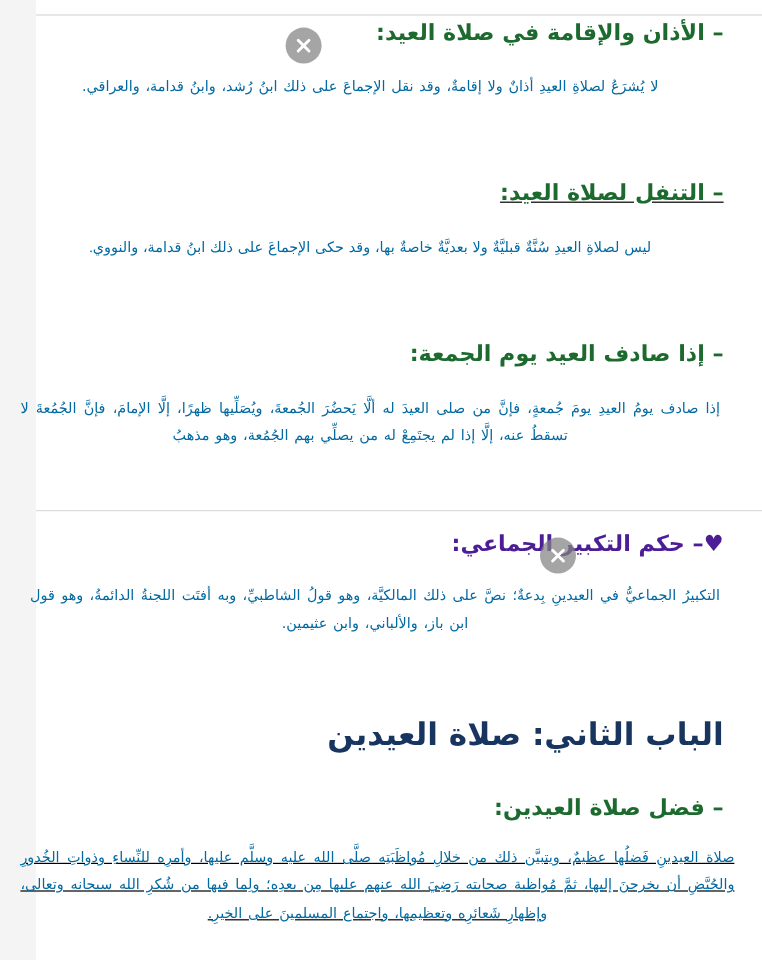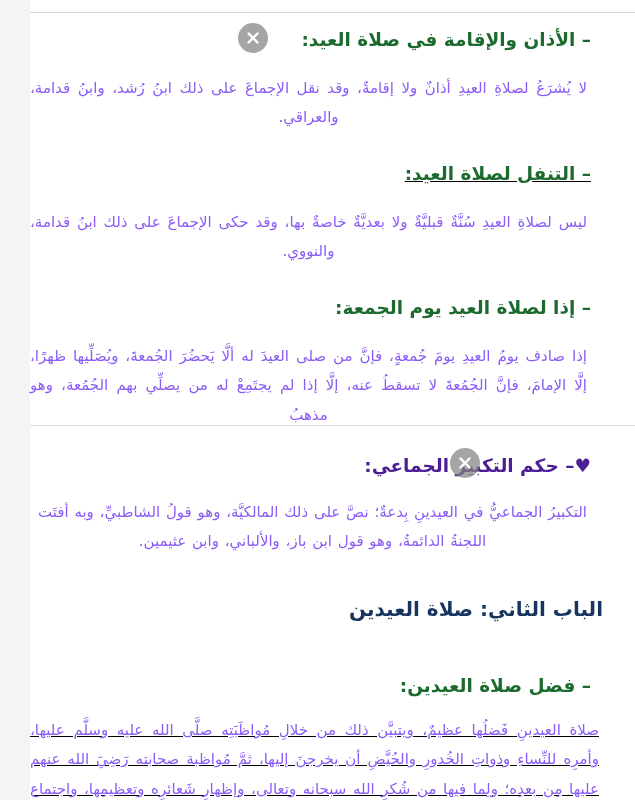--- a/index.html
+++ b/index.html
@@ -37,46 +37,46 @@
     top: 12px;
     width: 605px;
     height: 1px;
     background: #d8d8d8;
   }
   .block {
     padding-right: 18px;
     padding-left: 0;
   }
   h2.heading {
-    margin: 12px;
+    margin: 0;
     padding: 0 0 0 0;
     font-size: 18.5px;
     font-weight: bold;
     line-height: 1.5;
     text-align: right;
     direction: rtl;
     white-space: nowrap;
   }
   h2.heading.green { color: #1d6a2f; }
   h2.heading.red   { color: #4c1d95; }
   h2.chapter {
     margin: 0;
-    font-size: 20px;
+    font-size: 26px;
     font-weight: bold;
     color: #17355f;
     text-align: right;
     line-height: 1.5;
     direction: rtl;
     white-space: nowrap;
   }
   p.para {
-    margin: 16px;
-    font-size: 15px;
+    margin: 3px;
+    font-size: 12px;
     line-height: 1.95;
-    color: #8b5cf6;
+    color: #0369a1;
     text-align: justify;
     text-align-last: center;
     direction: rtl;
     letter-spacing: 0px;
     word-spacing: 1px;
   }
   .divider {
     position: absolute;
     left: 30px;
     width: 605px;
@@ -94,21 +94,21 @@
     justify-content: center;
     cursor: pointer;
     z-index: 40;
   }
   .close-btn svg { display: block; }
 
   
   #h1-wrap  { position: absolute; top: 14px;  right: 14px; left: 14px; }
   #p1-wrap  { position: absolute; top: 58px;  right: 14px; left: 14px; }
   #h2-wrap  { position: absolute; top: 148px; right: 14px; left: 14px; text-decoration: underline; }
-  #p2-wrap  { position: absolute; top: 192px; right: 14px; left: 14px; }
+  #p2-wrap  { position: absolute; top: 192px; right: 14px; left: 14px; font-family: Liberation Serif, serif; }
   #h3-wrap  { position: absolute; top: 282px; right: 14px; left: 14px; }
   #p3-wrap  { position: absolute; top: 326px; right: 14px; left: 14px; }
   #h4-wrap  { position: absolute; top: 440px; right: 14px; left: 14px; }
   #p4-wrap  { position: absolute; top: 482px; right: 14px; left: 22px; }
   #ch-wrap  { position: absolute; top: 594px; right: 14px; left: 14px; }
   #h5-wrap  { position: absolute; top: 660px; right: 14px; left: 14px; }
   #p5-wrap  { position: absolute; top: 700px; right: 2px; left: 14px; text-decoration: underline; }
 </style>
 </head>
 <body>
@@ -130,21 +130,21 @@
 </div>
 
 <div id="h2-wrap" class="block">
   <h2 class="heading green">– التنفل لصلاة العيد:</h2>
 </div>
 <div id="p2-wrap" class="block">
   <p class="para">ليس لصلاةِ العيدِ سُنَّةٌ قبليَّةٌ ولا بعديَّةٌ خاصةٌ بها، وقد حكى الإجماعَ على ذلك ابنُ قدامة، والنووي.</p>
 </div>
 
 <div id="h3-wrap" class="block">
-  <h2 class="heading green">– إذا لصلاة العيد يوم الجمعة:</h2>
+  <h2 class="heading green">– إذا صادف العيد يوم الجمعة:</h2>
 </div>
 <div id="p3-wrap" class="block">
   <p class="para">إذا صادف يومُ العيدِ يومَ جُمعةٍ، فإنَّ من صلى العيدَ له ألَّا يَحضُرَ الجُمعةَ، ويُصَلِّيها ظهرًا، إلَّا الإمامَ، فإنَّ الجُمُعةَ لا تسقطُ عنه، إلَّا إذا لم يجتَمِعْ له من يصلِّي بهم الجُمُعة، وهو مذهبُ</p>
 </div>
 
 <div id="h4-wrap" class="block">
   <h2 class="heading red">♥– حكم التكبير الجماعي:</h2>
 </div>
 <div id="p4-wrap" class="block">
   <p class="para">التكبيرُ الجماعيُّ في العيدينِ بِدعةٌ؛ نصَّ على ذلك المالكيَّة، وهو قولُ الشاطبيِّ، وبه أفتَت اللجنةُ الدائمةُ، وهو قول ابن باز، والألباني، وابن عثيمين.</p>

